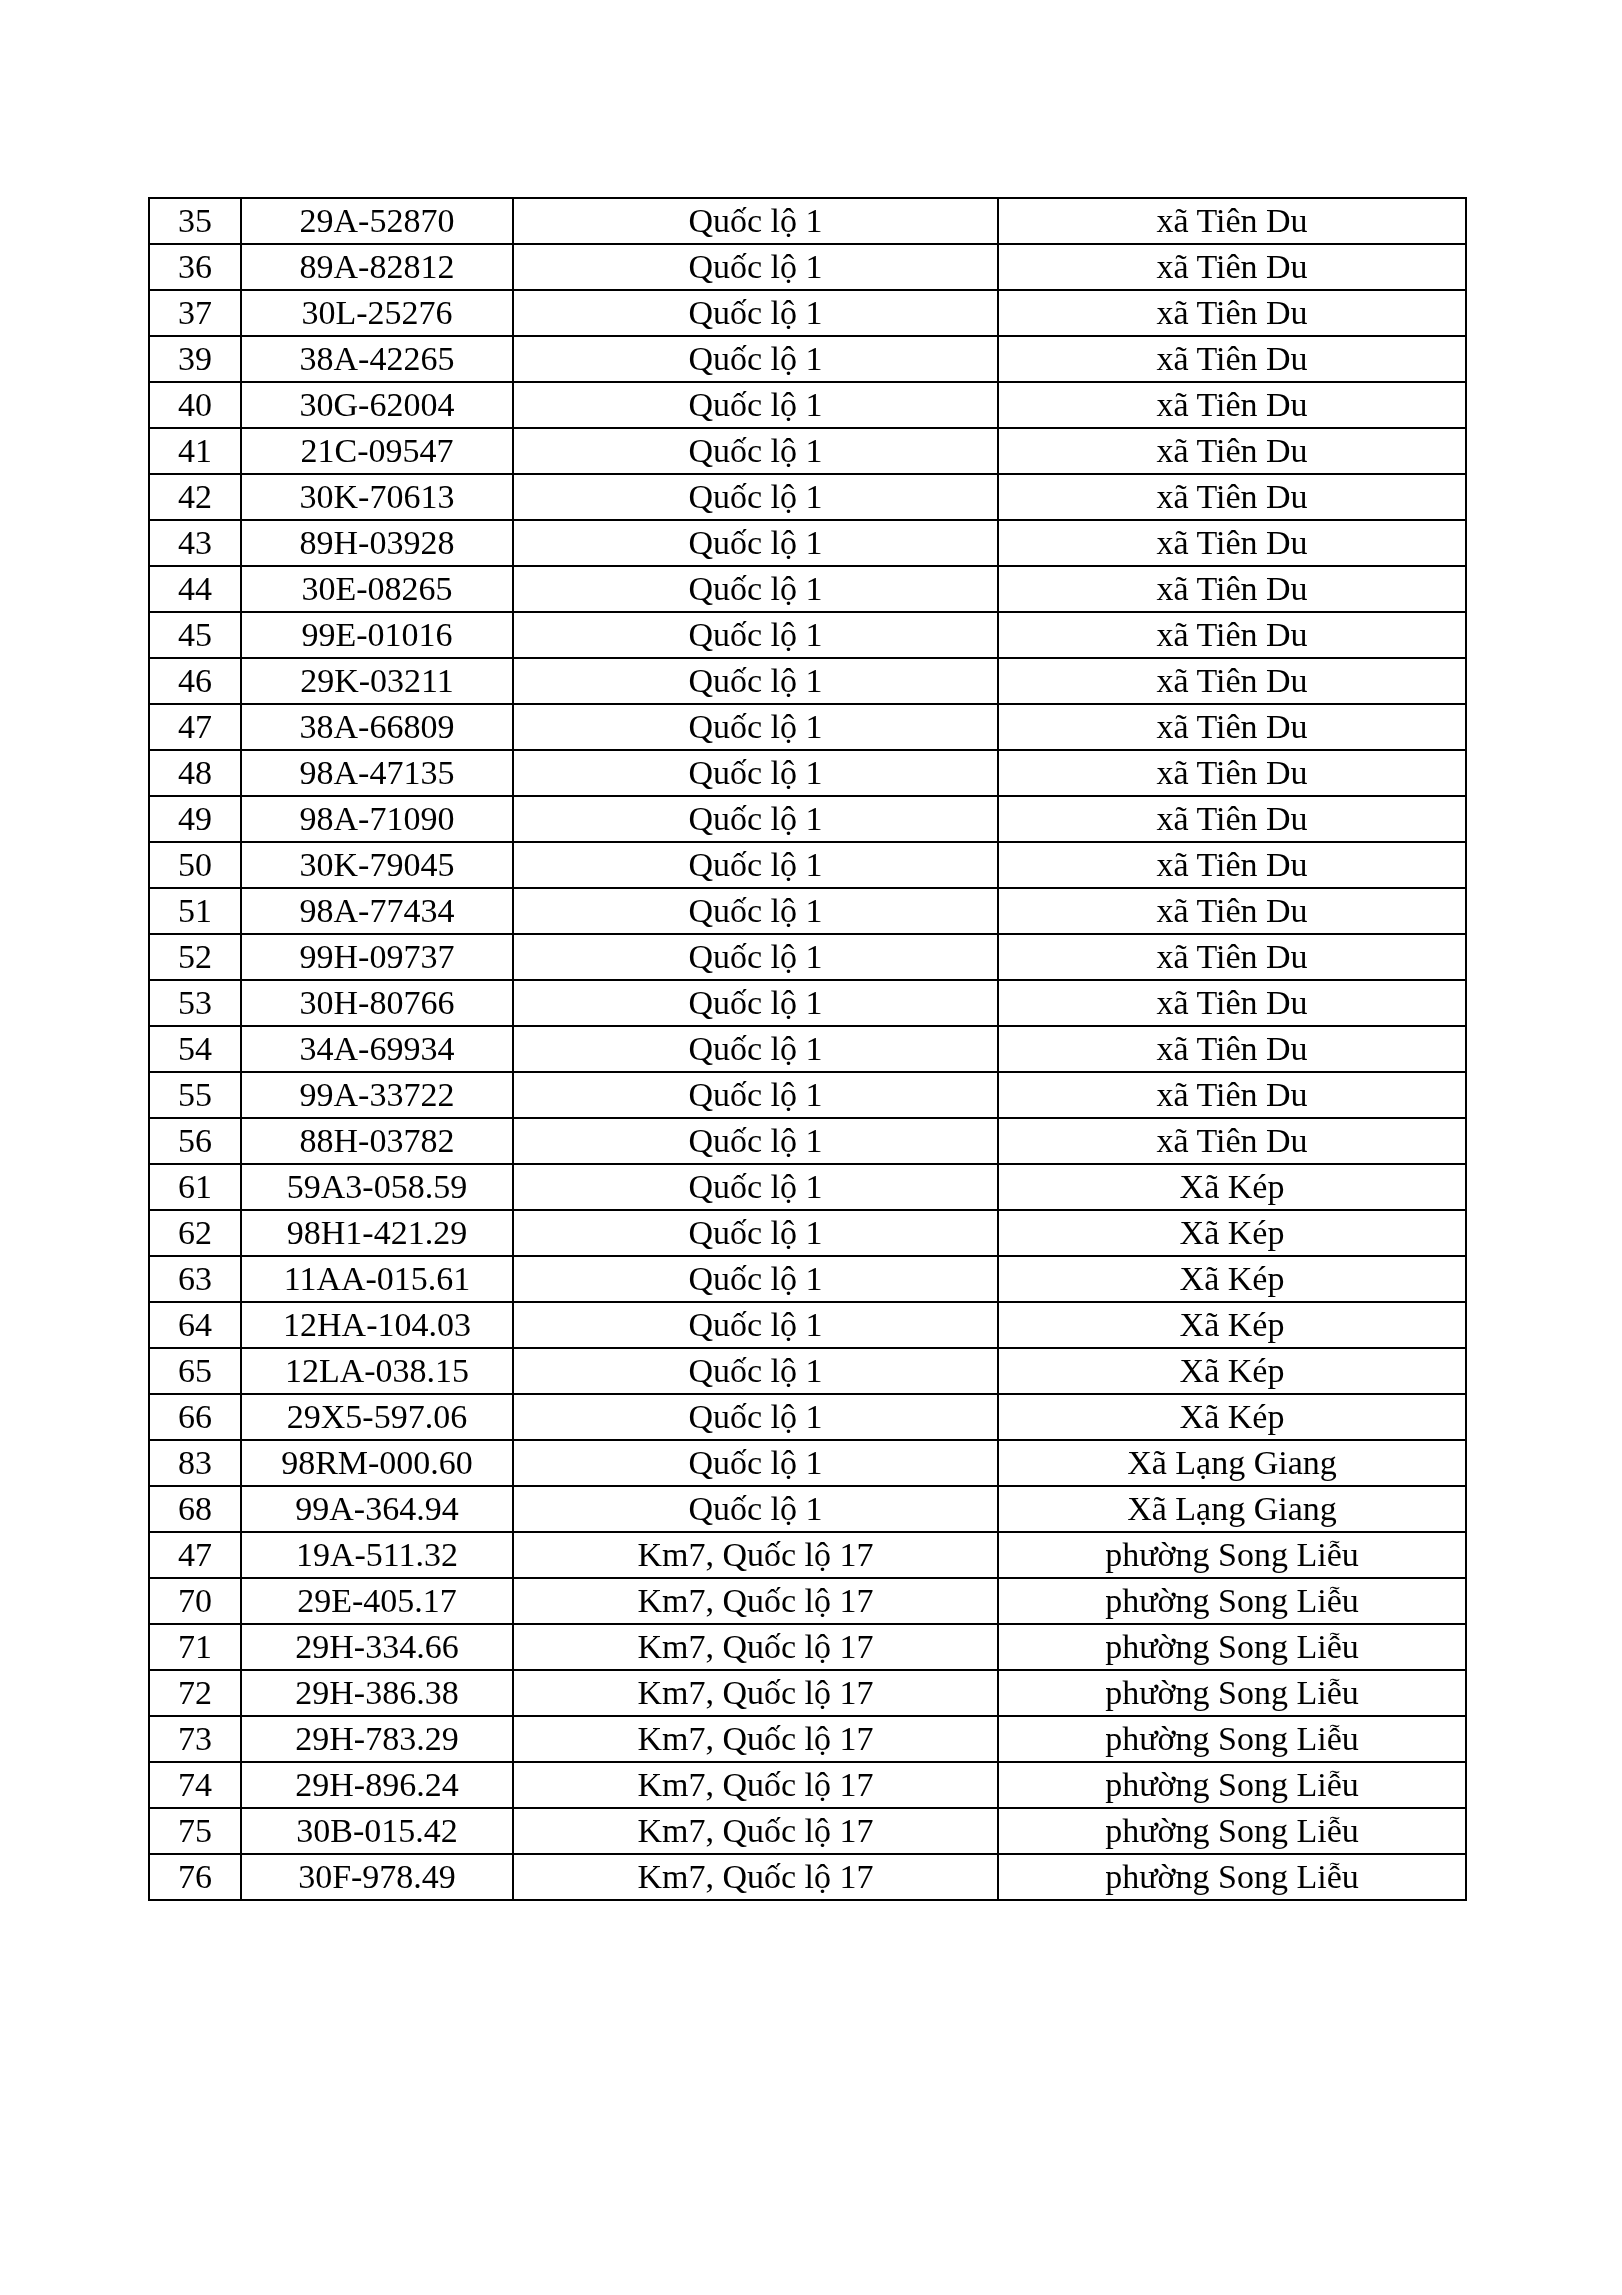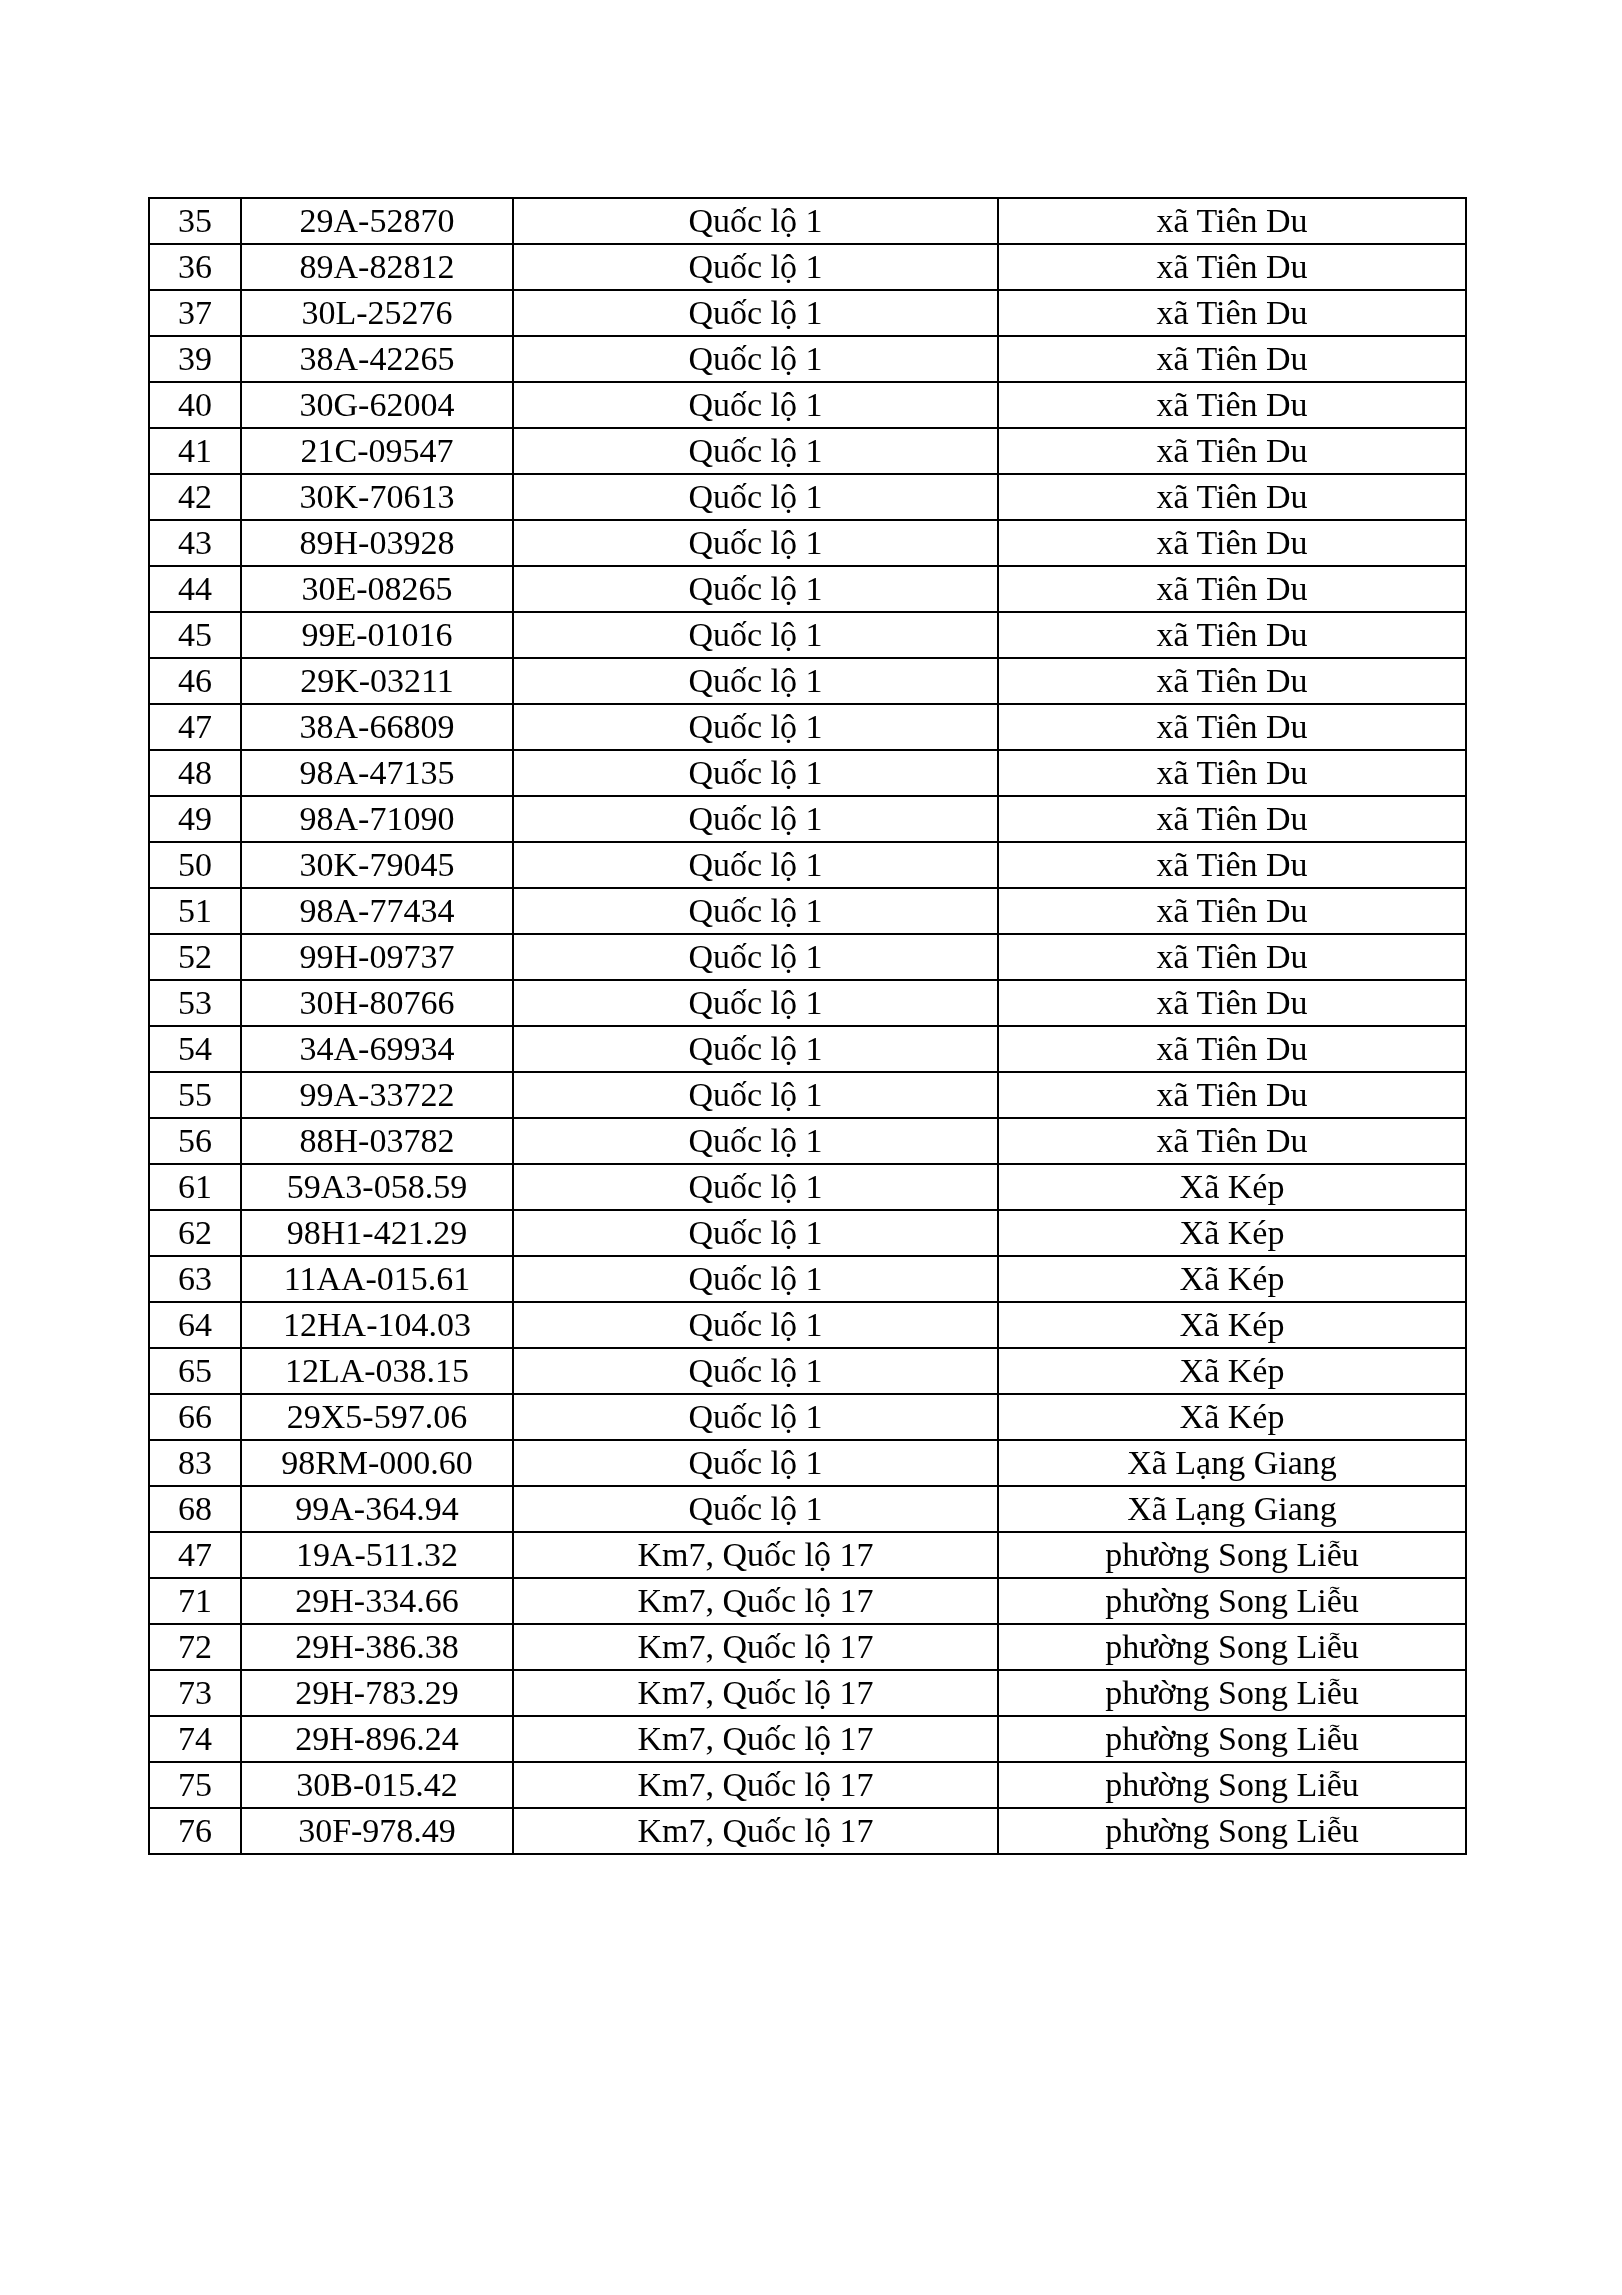--- a/index.html
+++ b/index.html
@@ -217,20 +217,26 @@
           <td>Quốc lộ 1</td>
           <td>Xã Lạng Giang</td>
         </tr>
         <tr>
           <td>47</td>
           <td>19A-511.32</td>
           <td>Km7, Quốc lộ 17</td>
           <td>phường Song Liễu</td>
         </tr>
         <tr>
+          <td>70</td>
+          <td>29E-405.17</td>
+          <td>Km7, Quốc lộ 17</td>
+          <td>phường Song Liễu</td>
+        </tr>
+        <tr>
           <td>71</td>
           <td>29H-334.66</td>
           <td>Km7, Quốc lộ 17</td>
           <td>phường Song Liễu</td>
         </tr>
         <tr>
           <td>72</td>
           <td>29H-386.38</td>
           <td>Km7, Quốc lộ 17</td>
           <td>phường Song Liễu</td>

